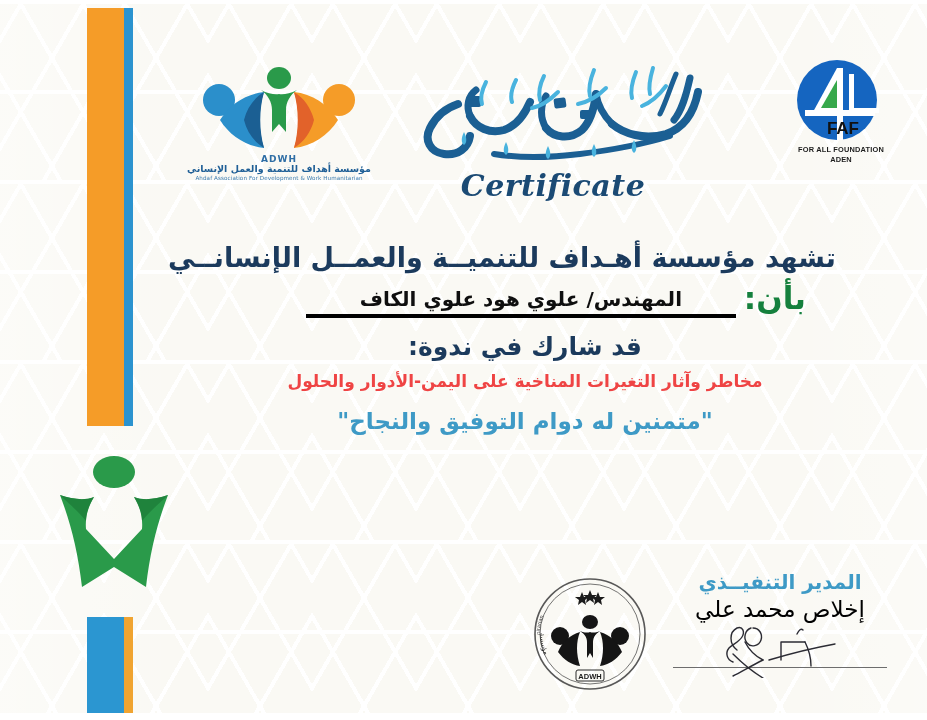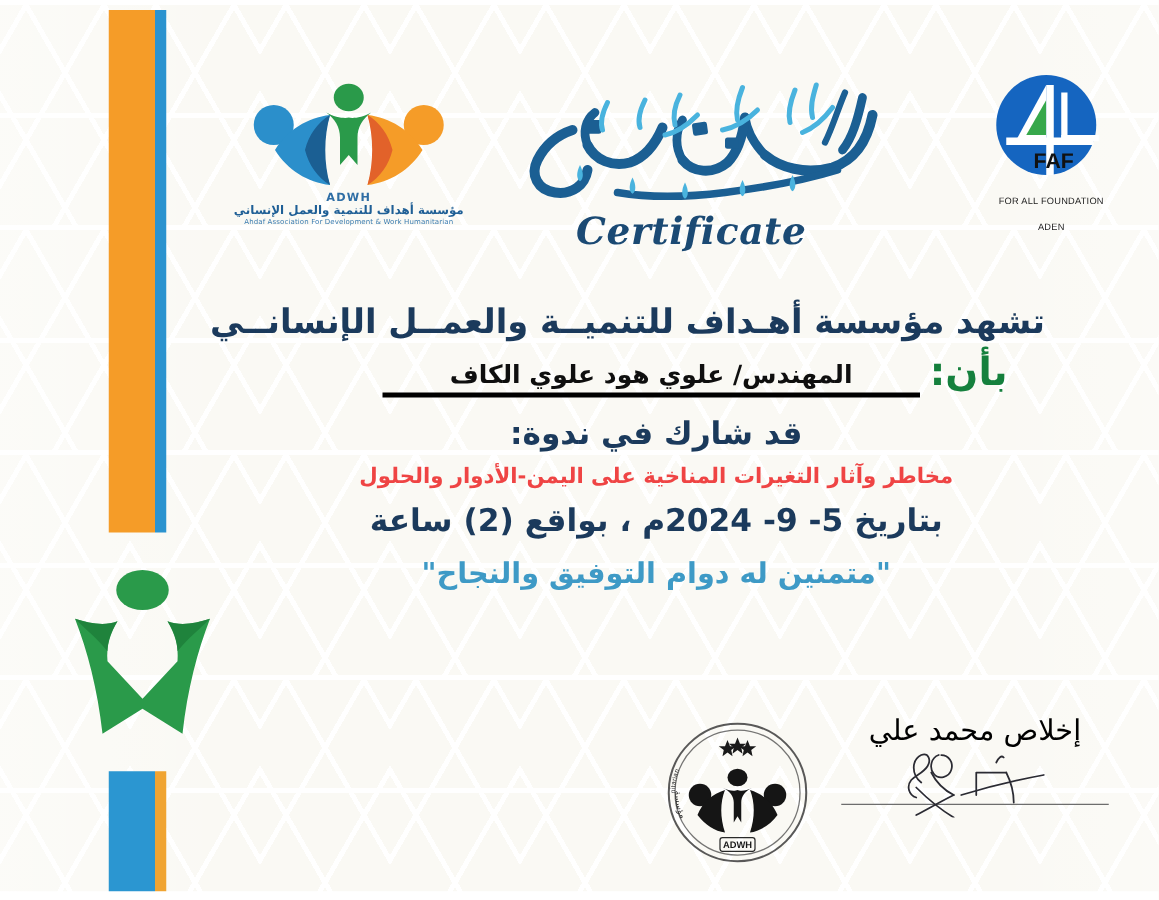--- a/index.html
+++ b/index.html
@@ -91,22 +91,22 @@
   }
 
   .logo-faf {
     position: absolute;
     right: 22px; top: 58px;
     width: 128px; height: 112px;
     text-align: center;
   }
   .logo-faf .mark { display: block; margin: 0 auto; }
   .logo-faf .cap {
-    font-size: 7.4px; font-weight: 400; color: #1c1c1c;
-    letter-spacing: .2px; line-height: 1.25; margin-top: 12px;
+    font-size: 7.4px; font-weight: 700; color: #1c1c1c;
+    letter-spacing: .2px; line-height: 1.25; margin-top: 1px;
     font-family: "Liberation Sans", sans-serif;
   }
 
   
   .calligraphy {
     position: absolute;
     left: 398px; top: 58px;
     width: 310px; height: 112px;
   }
   .certificate-en {
@@ -343,21 +343,20 @@
 
     <div class="row-bian">
       <div class="bian-label">بأن:</div>
       <div class="name-wrap">
         <span class="recipient-name">المهندس/ علوي هود علوي الكاف</span>
       </div>
     </div>
 
     <div class="line-participated">قد شارك في ندوة:</div>
     <div class="line-topic">مخاطر وآثار التغيرات المناخية على اليمن-الأدوار والحلول</div>
-    <div class="line-date">بتاريخ 5- 9- 2024م ، بواقع (2) ساعة</div>
     <div class="line-wish">"متمنين له دوام التوفيق والنجاح"</div>
   </div>
 
   <div class="stamp">
     <svg width="124" height="124" viewBox="0 0 124 124">
       <defs>
         <path id="ringTop" d="M 62 62 m -50 0 a 50 50 0 1 1 100 0" fill="none"></path>
         <path id="ringBot" d="M 62 116 m -50 -54 a 50 50 0 1 0 100 0" fill="none"></path>
       </defs>
       <circle cx="62" cy="62" r="55" fill="none" stroke="#3c3c3c" stroke-width="1.6" opacity="0.85"></circle>
@@ -379,20 +378,21 @@
       <circle cx="32" cy="64" r="9" fill="#151515"></circle>
       <circle cx="92" cy="64" r="9" fill="#151515"></circle>
       <path d="M52 60 C 42 63, 34 70, 30 80 C 36 88, 44 93, 52 94 C 48 82, 48 70, 52 60 Z" fill="#151515"></path>
       <path d="M72 60 C 82 63, 90 70, 94 80 C 88 88, 80 93, 72 94 C 76 82, 76 70, 72 60 Z" fill="#151515"></path>
       <rect x="48" y="98" width="28" height="11" rx="2" fill="none" stroke="#2a2a2a" stroke-width="1"></rect>
       <text x="62" y="106.5" text-anchor="middle" font-size="7.5" font-weight="700" fill="#1a1a1a" font-family="Liberation Sans, sans-serif">ADWH</text>
     </svg>
   </div>
 
   <div class="sign-block">
+    <div class="sign-title">المدير التنفيــذي</div>
     <div class="sign-name">إخلاص محمد علي</div>
     <svg class="sign-mark" width="190" height="58" viewBox="0 0 190 58">
       <g fill="none" stroke="#2b2b33" stroke-width="1.4" stroke-linecap="round" stroke-linejoin="round">
         <path d="M52 30 C 44 24, 44 12, 52 8 C 58 6, 60 12, 57 17 C 54 22, 48 24, 44 28 C 40 33, 42 40, 48 42"></path>
         <path d="M66 8 C 60 10, 58 18, 62 23 C 66 28, 74 26, 76 20 C 78 14, 74 8, 68 8"></path>
         <path d="M60 22 C 64 30, 70 36, 78 40"></path>
         <path d="M48 34 C 58 44, 68 52, 78 58"></path>
         <path d="M78 40 C 66 46, 56 52, 48 56"></path>
         <path d="M96 40 L 96 22 L 120 22"></path>
         <path d="M120 22 C 124 30, 126 38, 126 46"></path>

